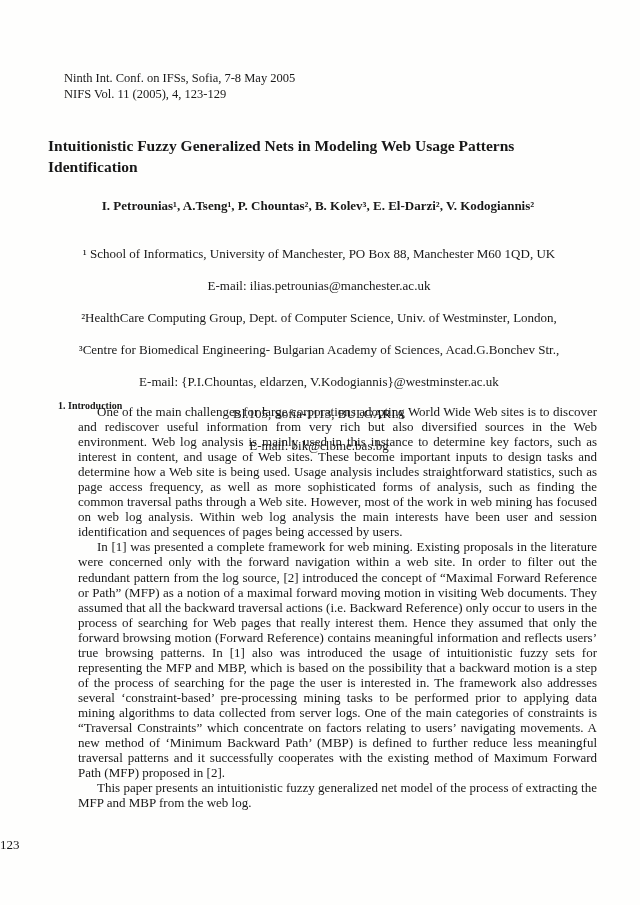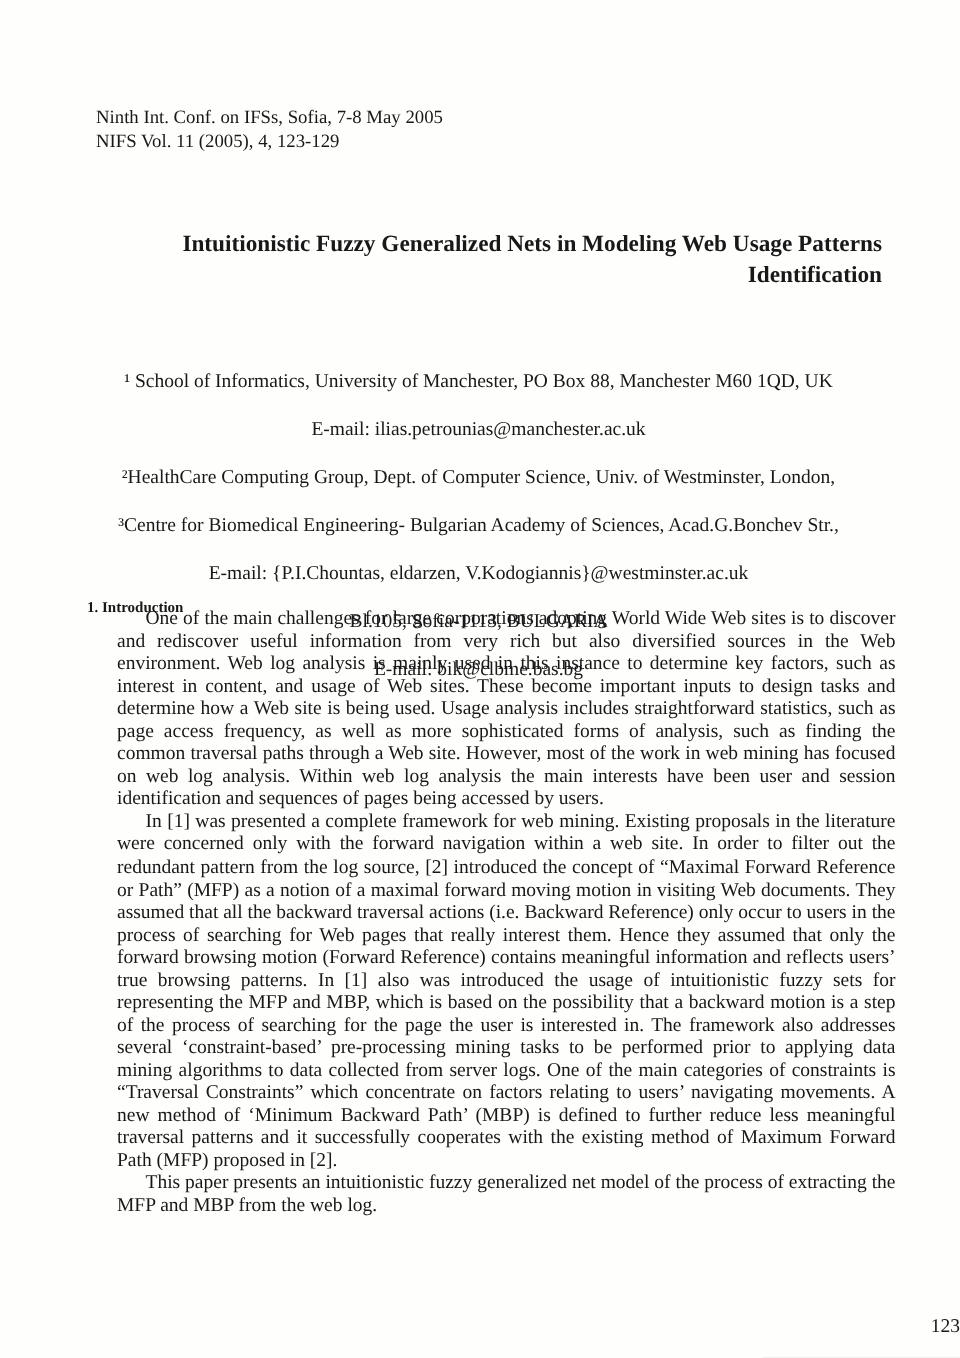--- a/index.html
+++ b/index.html
@@ -21,24 +21,24 @@
     top: 70px;
     left: 64px;
     width: 520px;
     font-weight: 400;
     font-size: 12.5px;
     line-height: 16px;
     text-align: left;
   }
   .title {
     position: absolute;
-    top: 152px;
+    top: 135px;
     left: 48px;
     width: 540px;
-    text-align: right;
+    text-align: left;
     font-weight: 700;
     font-size: 15.5px;
     line-height: 21px;
   }
   .authors {
     position: absolute;
     top: 197px;
     left: 30px;
     width: 576px;
     text-align: center;
@@ -76,39 +76,40 @@
     text-align: justify;
     margin-left: 20px;
   }
   .body-text p {
     margin: 0;
     padding: 0;
     text-indent: 19px;
   }
   .page-number {
     position: absolute;
-    top: 876px;
+    top: 837px;
     left: 0;
     width: 640px;
-    text-align: right;
+    text-align: left;
     font-size: 13px;
   }
 </style>
 </head>
 <body>
 
 <div class="page">
 
   <div class="header">
     <div>Ninth Int. Conf. on IFSs, Sofia, 7-8 May 2005</div>
     <div>NIFS Vol. 11 (2005), 4, 123-129</div>
   </div>
 
   <div class="title">Intuitionistic Fuzzy Generalized Nets in Modeling Web Usage Patterns Identification</div>
 
+  <div class="authors">I. Petrounias¹, A.Tseng¹, P. Chountas², B. Kolev³, E. El-Darzi², V. Kodogiannis²</div>
 
   <div class="affiliations">
     <div class="affil-line">¹ School of Informatics, University of Manchester, PO Box 88, Manchester M60 1QD, UK</div>
     <div class="affil-line">E-mail: ilias.petrounias@manchester.ac.uk</div>
     <div class="affil-line">²HealthCare Computing Group, Dept. of Computer Science, Univ. of Westminster, London,</div>
     <div class="affil-line">³Centre for Biomedical Engineering- Bulgarian Academy of Sciences, Acad.G.Bonchev Str.,</div>
     <div class="affil-line">E-mail: {P.I.Chountas, eldarzen, V.Kodogiannis}@westminster.ac.uk</div>
     <div class="affil-line">Bl.105, Sofia-1113, BULGARIA</div>
     <div class="affil-line">E-mail: bik@clbme.bas.bg</div>
   </div>

